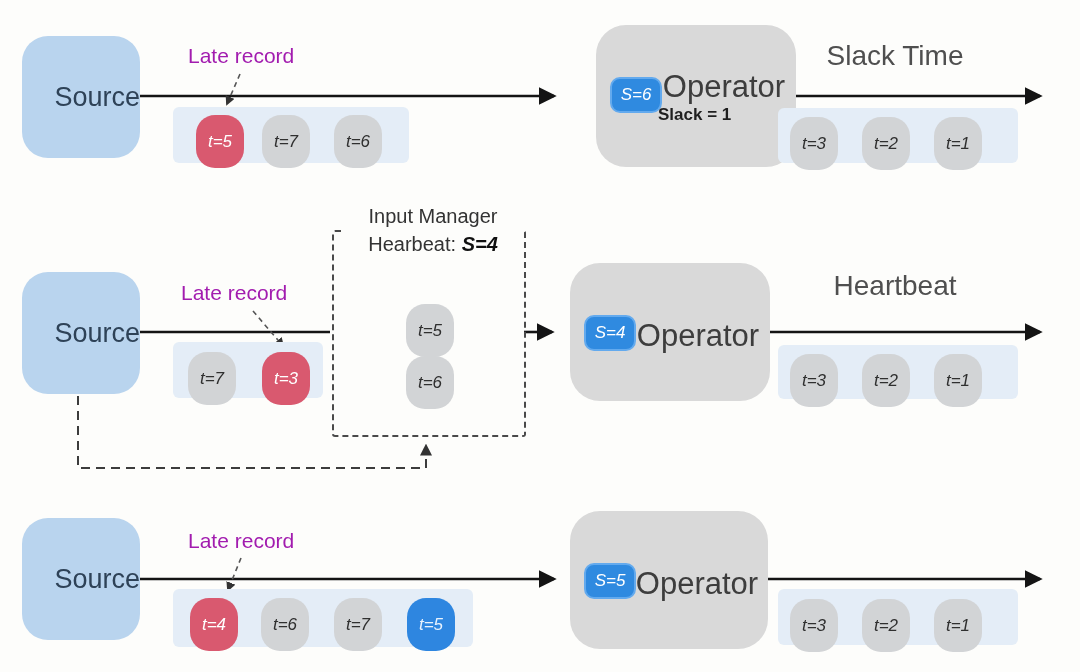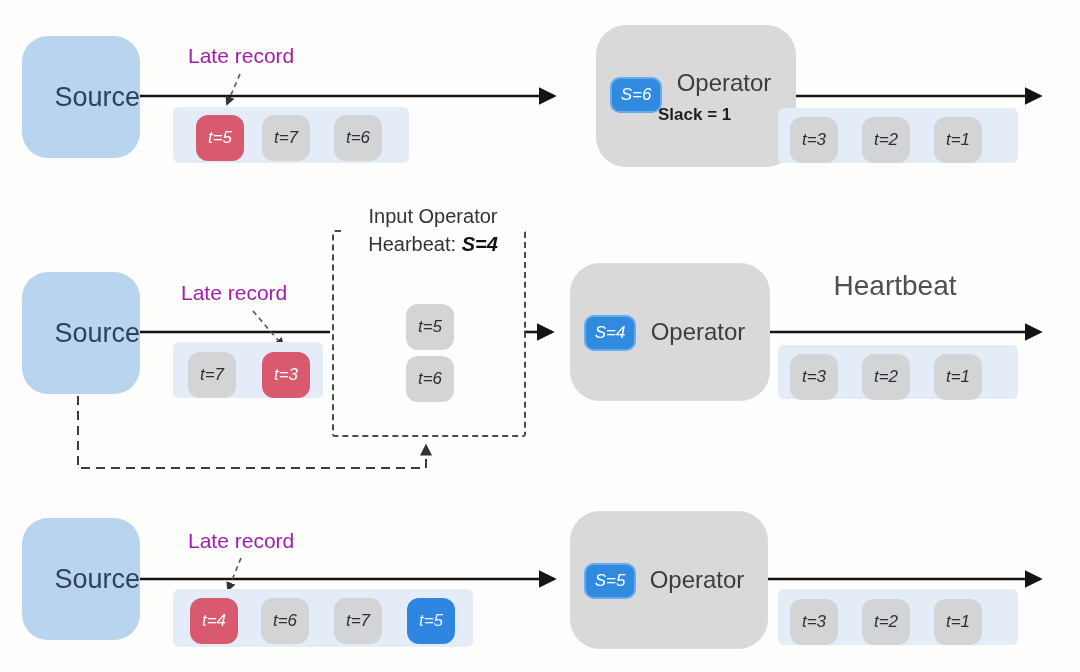--- a/index.html
+++ b/index.html
@@ -17,27 +17,27 @@
   }
   .operator{
     position:absolute;background:var(--operator-fill,#d9d9d9);border-radius:30px;
   }
   .badge{
     position:absolute;width:52px;height:36px;box-sizing:border-box;
     background:var(--badge-fill,#2f8ae0);border:2px solid #63aaee;border-radius:10px;
     color:#ffffff;font-style:italic;font-size:17px;
     display:flex;align-items:center;justify-content:center;
   }
-  .op-name{position:absolute;font-size:24px;color:#3d3d3d;text-align:center;}
+  .op-name{position:absolute;font-size:31px;color:#3d3d3d;text-align:center;}
   .op-sub{position:absolute;font-size:17px;font-weight:bold;color:#1f1f1f;text-align:left;}
   .row-title{position:absolute;width:250px;text-align:center;font-size:28px;color:#4f4f4f;}
   .late-label{position:absolute;font-size:21px;color:#a21caf;}
   .band{position:absolute;background:var(--stream-band-fill,#e4edf7);border-radius:6px;}
   .rec{
-    position:absolute;width:48px;height:46px;border-radius:12px;
+    position:absolute;width:48px;height:53px;border-radius:19px;
     background:var(--record-fill,#d2d4d6);color:#2f2f2f;
     font-style:italic;font-size:17px;
     display:flex;align-items:center;justify-content:center;
   }
   .rec.late{background:var(--late-record-fill,#d9596f);color:#ffffff;}
   .rec.watermark{background:var(--watermark-record-fill,#2e86e0);color:#e8f2fd;}
   .manager-box{position:absolute;border:2px dashed #4a4a4a;border-radius:3px;}
   .manager-label{
     position:absolute;background:var(--page-bg,#fdfdfb);
     font-size:20px;color:#333333;text-align:center;line-height:1.4;padding:0 6px;
@@ -84,29 +84,30 @@
   <div class="rec late" style="left:196px;top:115px">t=5</div>
   <div class="rec" style="left:262px;top:115px">t=7</div>
   <div class="rec" style="left:334px;top:115px">t=6</div>
 
   <div class="operator" style="left:596px;top:25px;width:200px;height:142px">
     <div class="badge" style="left:14px;top:52px">S=6</div>
     <div class="op-name" style="left:62px;top:44px;width:132px">Operator</div>
     <div class="op-sub" style="left:62px;top:80px;width:132px">Slack = 1</div>
   </div>
 
+  <div class="row-title" style="left:770px;top:40px">Slack Time</div>
 
   <div class="band" style="left:778px;top:108px;width:240px;height:55px"></div>
   <div class="rec" style="left:790px;top:117px">t=3</div>
   <div class="rec" style="left:862px;top:117px">t=2</div>
   <div class="rec" style="left:934px;top:117px">t=1</div>
 
   <div class="manager-box" style="left:332px;top:230px;width:190px;height:203px"></div>
   <div class="manager-label" style="left:342px;top:202px;width:170px">
-    <div>Input Operator</div>
+    <div>Input Manager</div>
     <div>
       <span>Hearbeat:</span>
       <span class="hb-val">S=4</span>
     </div>
   </div>
   <div class="rec" style="left:406px;top:304px">t=5</div>
   <div class="rec" style="left:406px;top:356px">t=6</div>
 
   <div class="source" style="left:22px;top:272px">
     <span>Source</span>

